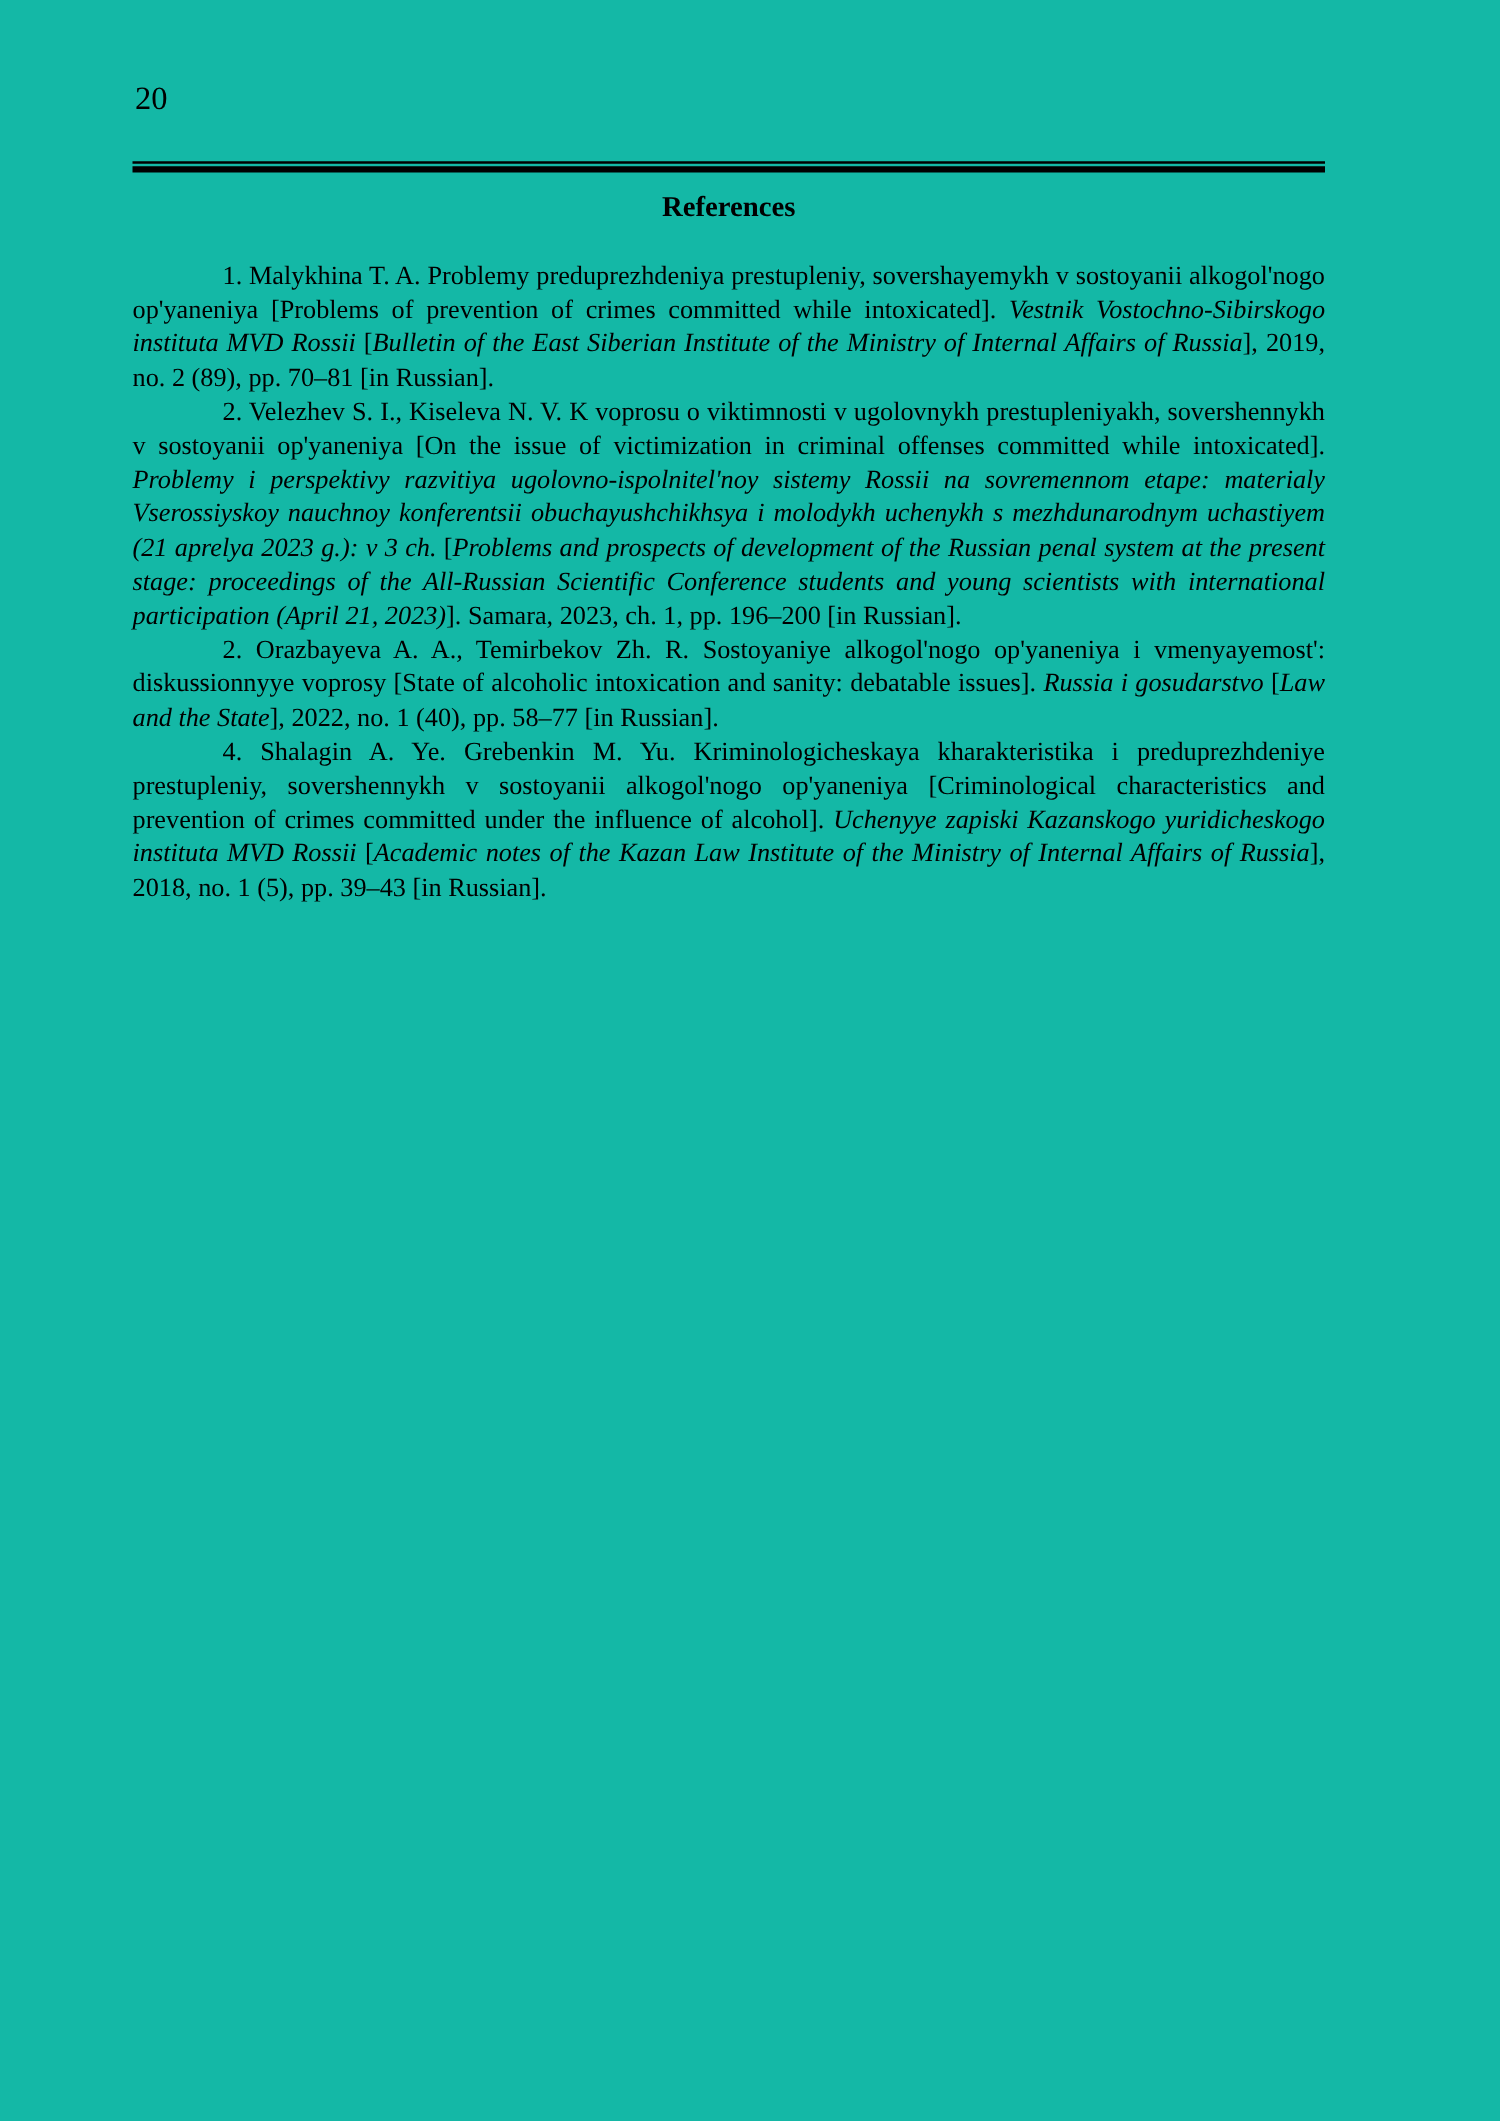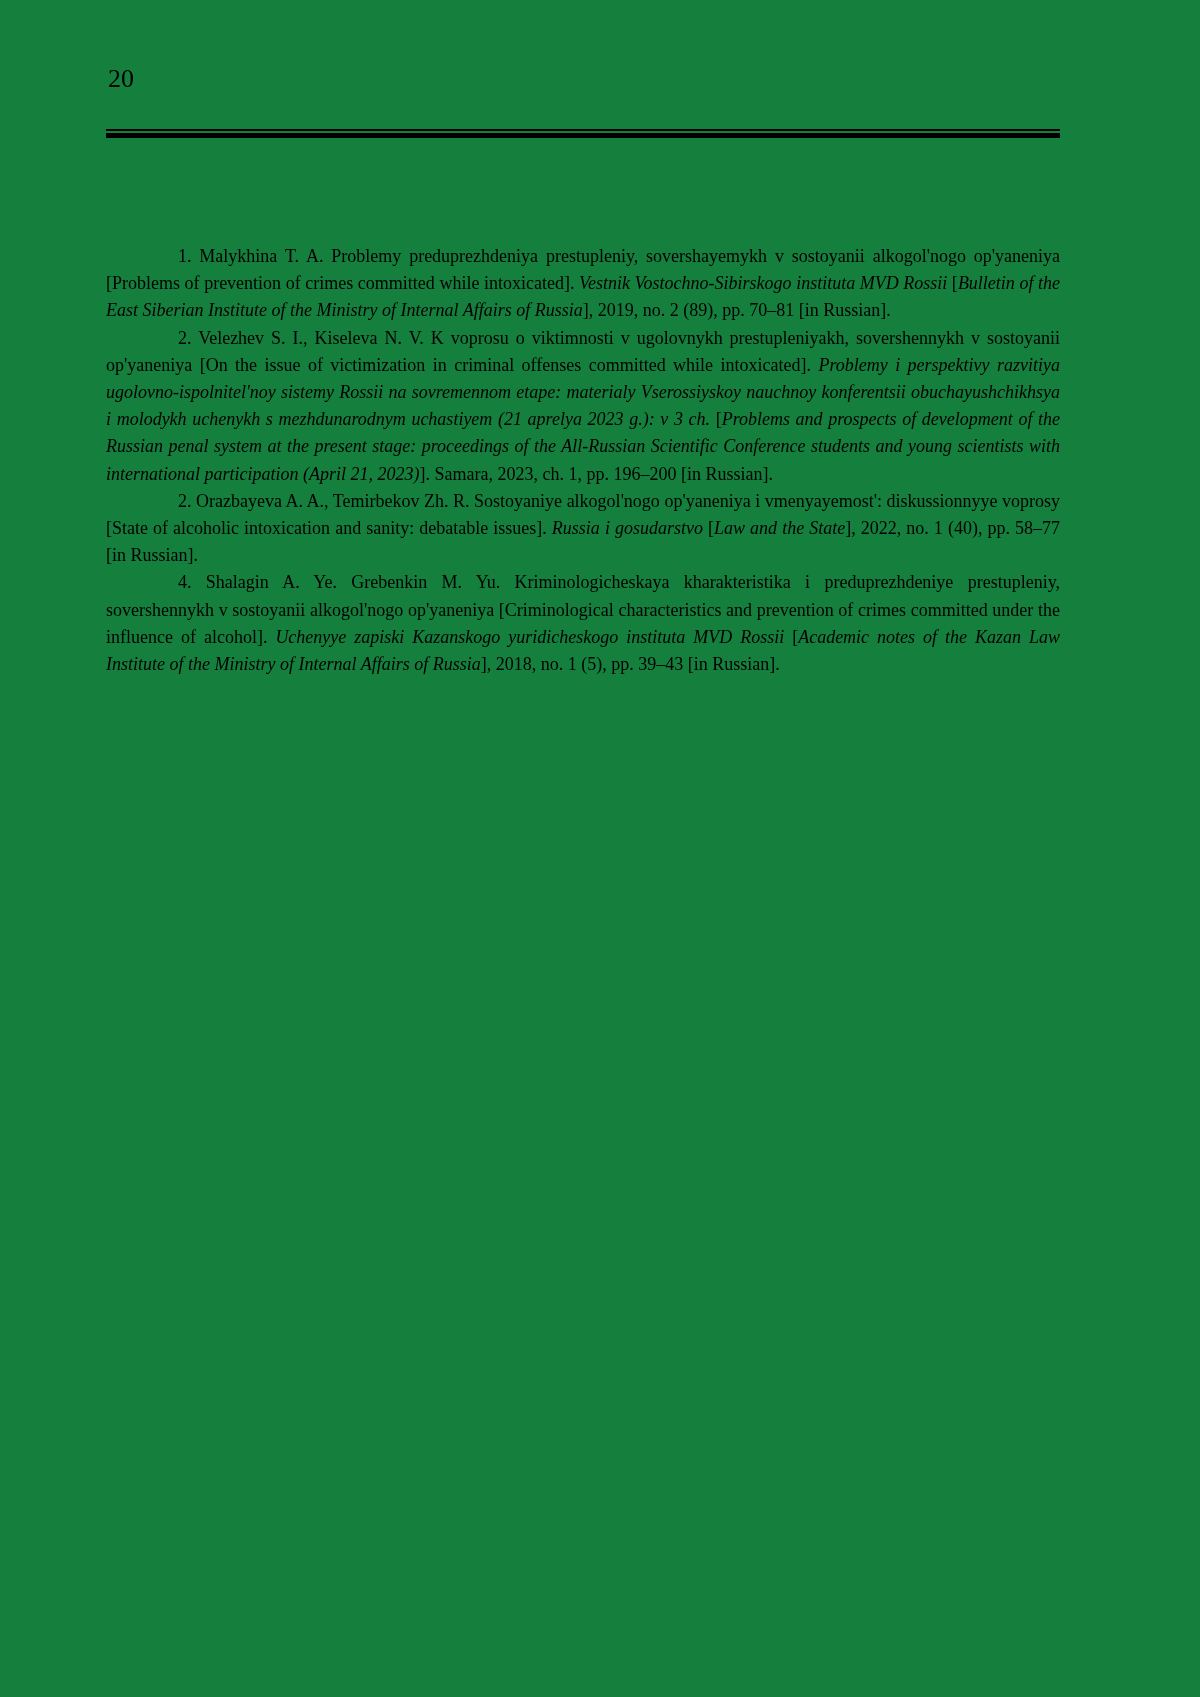--- a/index.html
+++ b/index.html
@@ -4,21 +4,21 @@
 <style>
   html, body {
     margin: 0;
     padding: 0;
     background: #ffffff;
   }
   .page {
     position: relative;
     width: 1200px;
     height: 1697px;
-    background: #15803d;
+    background: #14b8a6;
     color: #000000;
     font-family: "Liberation Serif", "DejaVu Serif", serif;
     overflow: hidden;
   }
   .page-number {
     position: absolute;
     left: 108px;
     top: 66px;
     font-size: 26px;
     line-height: 26px;
@@ -57,24 +57,23 @@
     text-align: center;
     font-size: 23px;
     line-height: 26px;
     font-weight: bold;
   }
   .refs {
     position: absolute;
     left: 106px;
     top: 207px;
     width: 954px;
-    font-size: 18px;
+    font-size: 21px;
     line-height: 27.2px;
     text-align: justify;
-    margin-top: 36px;
   }
   .refs p {
     margin: 0;
     padding: 0;
     text-indent: 72px;
   }
   .it {
     font-style: italic;
   }
 </style>
@@ -84,20 +83,21 @@
 <div class="page">
 
   <div class="page-number">20</div>
 
 
   <div class="header-rule">
     <div class="thin"></div>
     <div class="thick"></div>
   </div>
 
+  <div class="references-heading">References</div>
 
   <div class="refs">
 
     <p>
       <span>1. Malykhina T. A. Problemy preduprezhdeniya prestupleniy, sovershayemykh v sostoyanii alkogol'nogo op'yaneniya [Problems of prevention of crimes committed while intoxicated]. </span><span class="it">Vestnik Vos­tochno-Sibirskogo instituta MVD Rossii</span><span> [</span><span class="it">Bulletin of the East Siberian Institute of the Ministry of Internal Affairs of Russia</span><span>], 2019, no. 2 (89), pp. 70–81 [in Russian].</span>
     </p>
 
     <p>
       <span>2. Velezhev S. I., Kiseleva N. V. K voprosu o viktimnosti v ugolovnykh prestupleniyakh, sovershennykh v sostoyanii op'yaneniya [On the issue of victimization in criminal offenses committed while intoxicated]. </span><span class="it">Problemy i perspektivy razvitiya ugolovno-ispolnitel'noy sistemy Rossii na sovremen­nom etape: materialy Vserossiyskoy nauchnoy konferentsii obuchayushchikhsya i molodykh uchenykh s mezhdunarodnym uchastiyem (21 aprelya 2023 g.): v 3 ch.</span><span> [</span><span class="it">Problems and prospects of development of the Russian penal system at the present stage: proceedings of the All-Russian Scientific Conference students and young scientists with international participation (April 21, 2023)</span><span>]. Samara, 2023, ch. 1, pp. 196–200 [in Russian].</span>
     </p>

